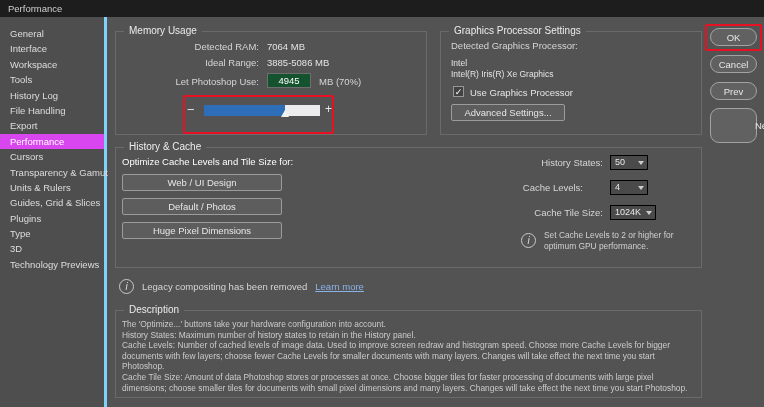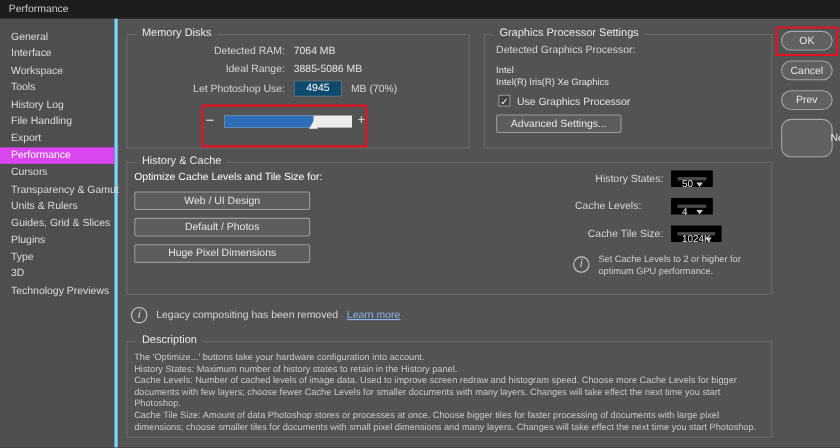--- a/index.html
+++ b/index.html
@@ -16,38 +16,38 @@
   .sitem.sel { background:#d946ef; color:#ffffff; }
 
   .group { position:absolute; border:1px solid #6a6a6a; }
   .legend { position:absolute; top:-7px; left:8px; background:#535353; padding:0 5px;
             font-size:10px; color:#ececec; white-space:nowrap; }
 
   .lbl { position:absolute; font-size:9.5px; color:#d6d6d6; white-space:nowrap; }
   .val { position:absolute; font-size:9.5px; color:#e4e4e4; white-space:nowrap; }
   .r   { text-align:right; }
 
-  .numfield { position:absolute; width:44px; height:15px; background:#0c4a6e; border:1px solid #6e6e6e;
+  .numfield { position:absolute; width:44px; height:15px; background:#14532d; border:1px solid #6e6e6e;
               color:#ffffff; font-size:9.5px; text-align:center; font-family:"Liberation Sans", sans-serif; }
 
   .slider-track { position:absolute; height:11px; background:#ededed; }
   .slider-fill  { position:absolute; left:0; top:0; height:100%; background:#2e6db8; }
   .slider-thumb { position:absolute; bottom:-1px; width:0; height:0; margin-left:-4px;
                   border-left:4px solid transparent; border-right:4px solid transparent;
                   border-bottom:7px solid #f2f2f2; }
   .sl-btn { position:absolute; color:#e8e8e8; font-size:13px; cursor:default; }
 
   .checkbox { position:absolute; width:11px; height:11px; background:#424242; border:1px solid #979797;
               color:#ffffff; font-size:9px; line-height:10px; text-align:center; }
 
   .btn { position:absolute; background:#5d5d5d; border:1px solid #9b9b9b; border-radius:2px;
          color:#e7e7e7; font-size:9.5px; font-family:"Liberation Sans", sans-serif; cursor:default; }
   .btn.pill { border-radius:9px; background:#616161; border-color:#a3a3a3; }
 
-  .dropdown { position:absolute; height:15px; background:#4a4a4a; border:6px solid #000000;
+  .dropdown { position:absolute; height:15px; background:#4a4a4a; border:1px solid #000000;
               color:#e8e8e8; font-size:9px; line-height:13px; padding-left:4px; cursor:default; }
   .chev { position:absolute; right:3px; top:5px; width:0; height:0;
           border-left:3px solid transparent; border-right:3px solid transparent;
           border-top:4px solid #cccccc; }
 
   .info-icon { position:absolute; width:15px; height:15px; border:1px solid #c9c9c9; border-radius:50%;
                color:#dcdcdc; font-size:10px; font-style:italic; text-align:center; line-height:13px; }
 
   .note { position:absolute; font-size:8.4px; line-height:10.5px; color:#d0d0d0; }
 
@@ -79,21 +79,21 @@
     <div class="sitem">Transparency &amp; Gamut</div>
     <div class="sitem">Units &amp; Rulers</div>
     <div class="sitem">Guides, Grid &amp; Slices</div>
     <div class="sitem">Plugins</div>
     <div class="sitem">Type</div>
     <div class="sitem">3D</div>
     <div class="sitem">Technology Previews</div>
   </div>
 
   <div class="group" style="left:115px; top:31px; width:312px; height:104px;">
-    <span class="legend">Memory Disks</span>
+    <span class="legend">Memory Usage</span>
     <div class="lbl r" style="left:0; top:9px; width:143px;">Detected RAM:</div>
     <div class="val" style="left:151px; top:9px;">7064 MB</div>
     <div class="lbl r" style="left:0; top:25px; width:143px;">Ideal Range:</div>
     <div class="val" style="left:151px; top:25px;">3885-5086 MB</div>
     <div class="lbl r" style="left:0; top:44px; width:143px;">Let Photoshop Use:</div>
     <input class="numfield" style="left: 151px; top: 41px;" value="4945">
     <div class="lbl" style="left:203px; top:44px;">MB (70%)</div>
 
     <div class="sl-btn" style="left:71px; top:70px;">−</div>
     <div class="slider-track" style="left:88px; top:73px; width:116px;">

